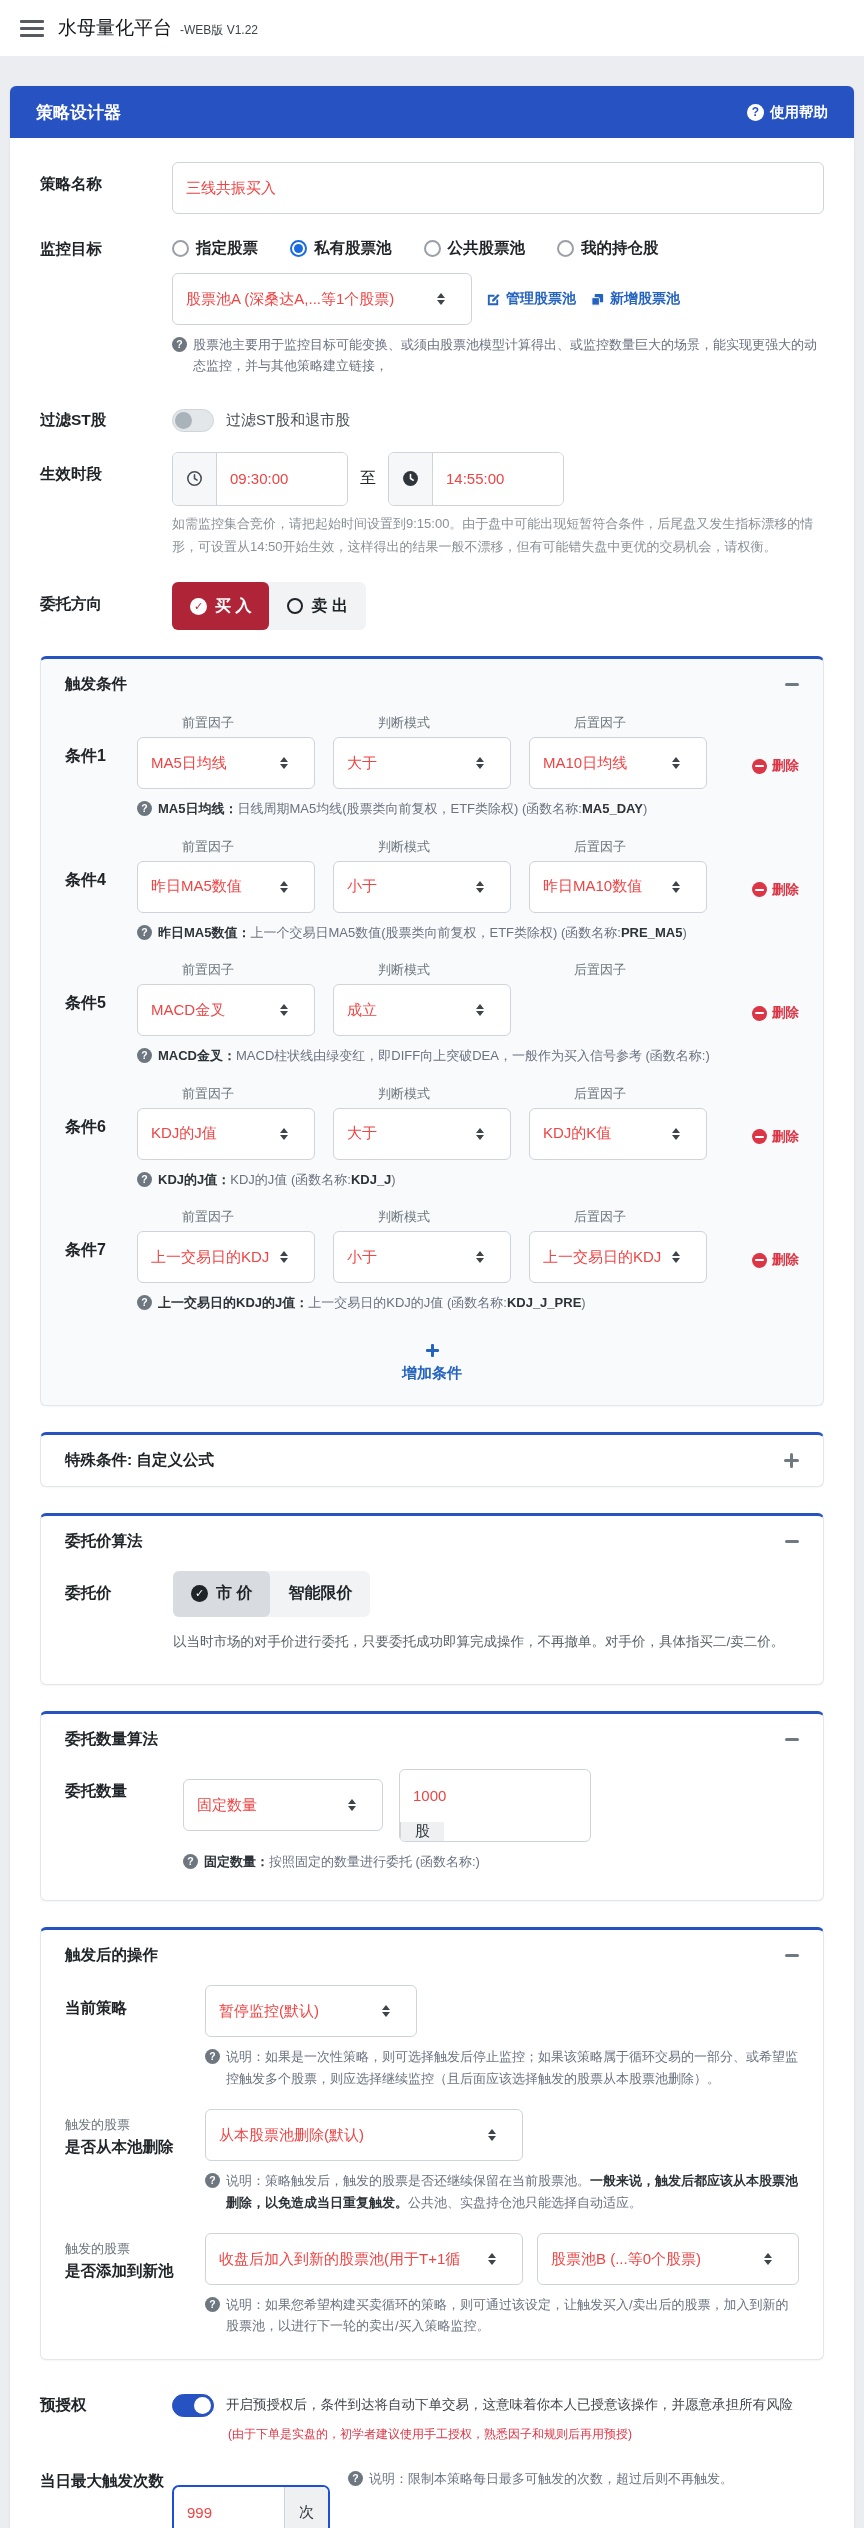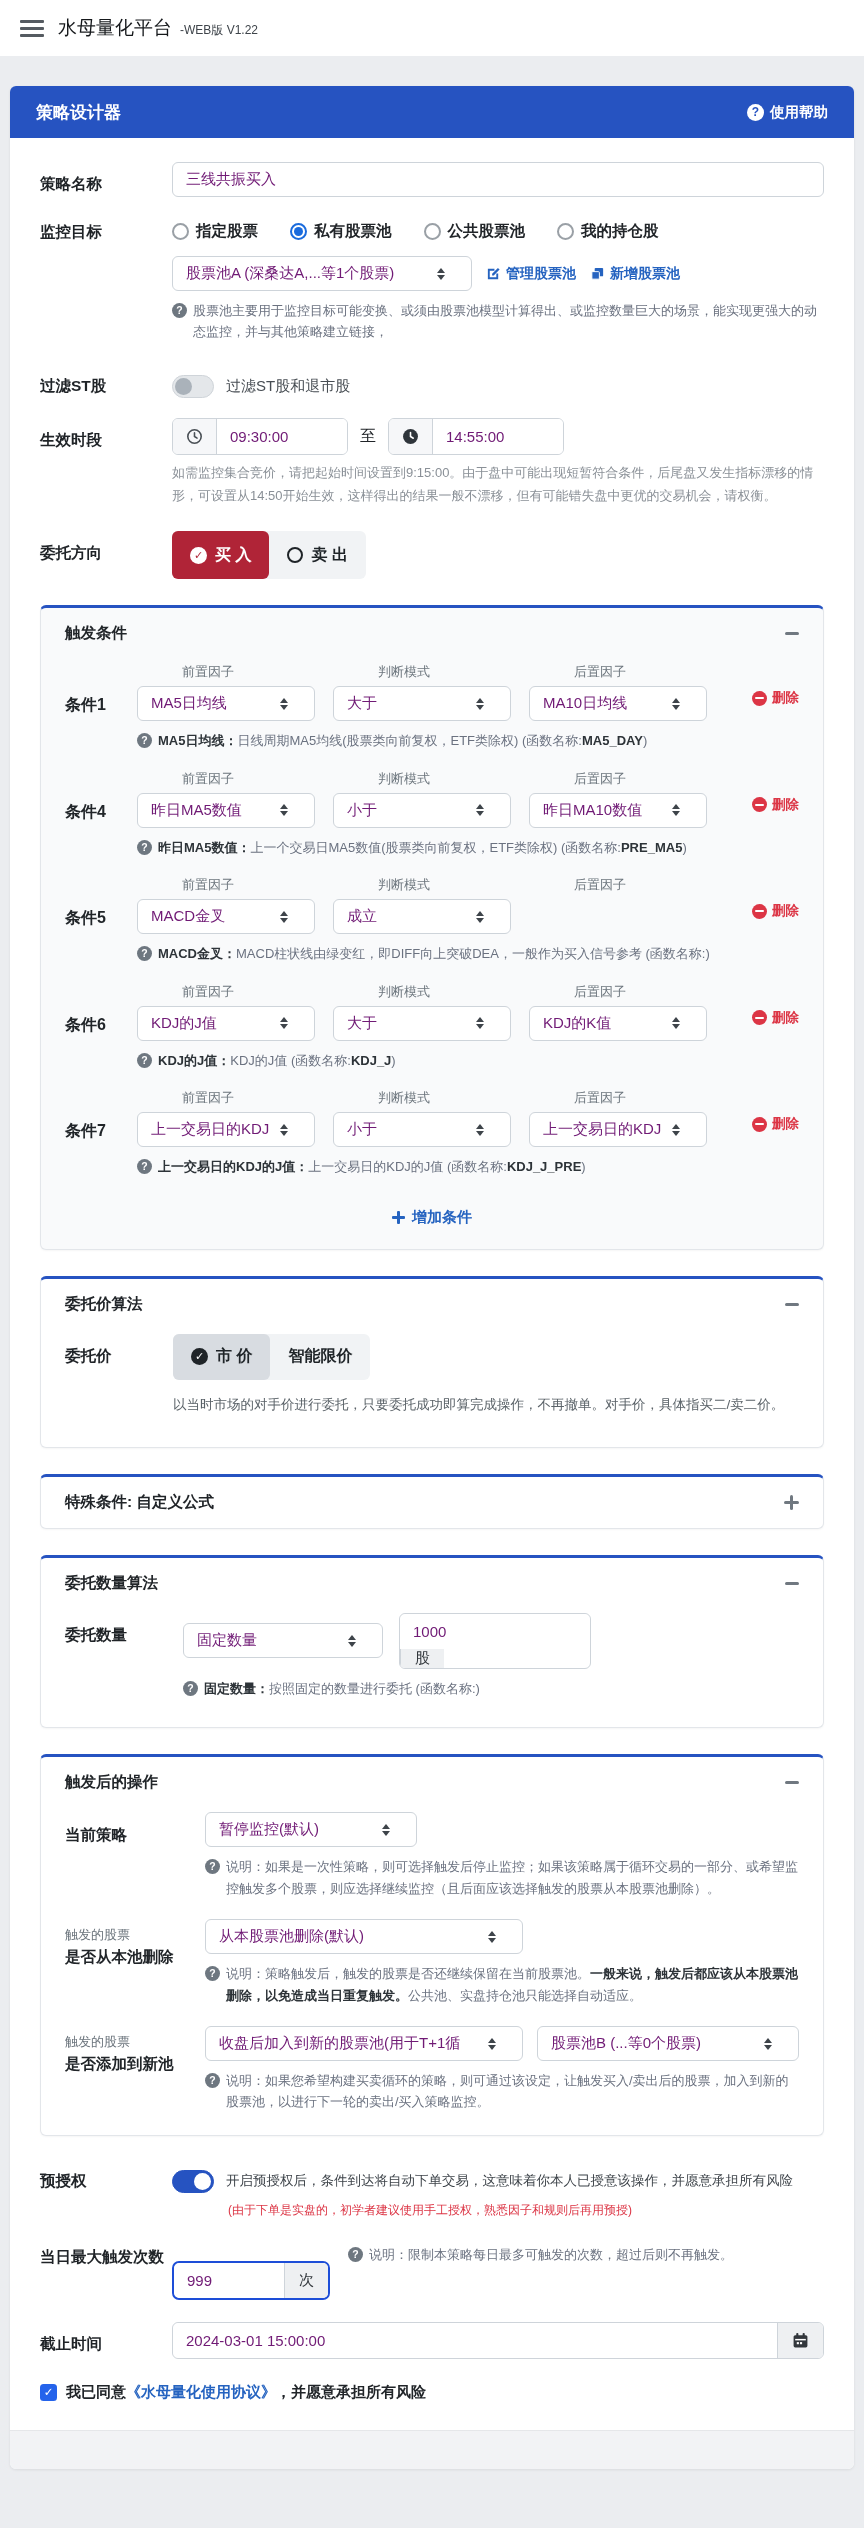--- a/index.html
+++ b/index.html
@@ -21,21 +21,21 @@
              justify-content:space-between; padding:0 26px; color:#fff; font-size:17px; font-weight:bold; }
   .help-link { display:flex; align-items:center; gap:6px; font-size:14.5px; cursor:pointer; }
   .q-white { width:17px; height:17px; border-radius:50%; background:#fff; color:#2653c1; display:inline-flex;
              align-items:center; justify-content:center; font-size:12px; font-weight:bold; }
   .q-white::after { content:"?"; }
   .card-body { padding:24px 30px 6px; }
   
   .row { display:flex; margin-bottom:20px; }
   .row-label { flex:none; width:132px; font-weight:bold; font-size:15.5px; color:#1f2327; padding-top:11px; line-height:1.45; }
   .row-body { flex:1; min-width:0; }
-  .input, .sel { height:35px; border:1px solid #ced4da; border-radius:6px; background:#fff; font-size:15px; color:#701a75; }
+  .input, .sel { height:52px; border:1px solid #ced4da; border-radius:6px; background:#fff; font-size:15px; color:#ef4444; }
   .input { width:100%; padding:0 13px; outline:none; font-family:inherit; }
   .sel { display:flex; align-items:center; justify-content:space-between; padding:0 26px 0 13px; cursor:pointer; gap:6px; }
   .sel-txt { white-space:nowrap; overflow:hidden; min-width:0; }
   .arrows { display:flex; flex-direction:column; gap:2px; flex:none; }
   .arrows .up { width:0; height:0; border-left:4px solid transparent; border-right:4px solid transparent; border-bottom:5px solid #3e444a; }
   .arrows .dn { width:0; height:0; border-left:4px solid transparent; border-right:4px solid transparent; border-top:5px solid #3e444a; }
   .help-line { display:flex; gap:6px; align-items:flex-start; font-size:13px; color:#6b7280; line-height:1.65; margin-top:9px; }
   .help-line b { color:#2d3338; }
   .q-gray { width:15px; height:15px; margin-top:3px; border-radius:50%; background:#6e7780; color:#fff; display:inline-flex;
             align-items:center; justify-content:center; font-size:10.5px; font-weight:bold; flex:none; }
@@ -85,21 +85,21 @@
   
   .cond-row { display:flex; margin-bottom:18px; }
   .cond-name { flex:none; width:72px; font-weight:bold; font-size:16px; padding-top:32px; }
   .cond-main { flex:1; min-width:0; }
   .cond-grid { display:flex; gap:18px; align-items:flex-end; }
   .cond-col { width:178px; flex:none; }
   .mini { font-size:13px; color:#6c757d; margin-bottom:5px;margin-left:45px; }
   .del { margin-left:auto; display:flex; align-items:center; gap:5px; color:#dc3545; font-size:13.5px; font-weight:bold; cursor:pointer; padding-bottom:14px; }
   .del-ic { width:15px; height:15px; border-radius:50%; background:#dc3545; position:relative; flex:none; }
   .del-ic::after { content:""; position:absolute; left:3px; right:3px; top:6.5px; height:2px; background:#fff; border-radius:1px; }
-  .add-cond { display:flex; justify-content:center; align-items:center; gap:7px; color:#2563c0; font-size:15px; font-weight:bold; padding:12px 0 6px; cursor:pointer; }
+  .add-cond { display:flex; justify-content:center; align-items:center; gap:7px; color:#2563c0; font-size:15px; font-weight:bold; padding:12px 0 6px; cursor:pointer;flex-direction:column; }
   .plus-blue { width:13px; height:13px; position:relative; }
   .plus-blue::before { content:""; position:absolute; left:0; right:0; top:5px; height:3px; background:#2563c0; border-radius:1px; }
   .plus-blue::after { content:""; position:absolute; top:0; bottom:0; left:5px; width:3px; background:#2563c0; border-radius:1px; }
   
   .price-seg { display:inline-flex; background:#f1f3f5; border-radius:6px; }
   .price-seg .seg-btn { height:46px; }
   .price-seg .seg-btn.on { background:#d8dce1; }
   .desc-text { font-size:13.5px; color:#5a6268; line-height:1.8; margin-top:13px; }
   
   .qty-line { display:flex; gap:16px; align-items:center; }
@@ -506,46 +506,46 @@
 
         <div class="add-cond">
           <span class="plus-blue"></span>
           <span>增加条件</span>
         </div>
       </div>
     </div>
 
     <div class="panel">
       <div class="panel-hd">
+        <span>特殊条件: 自定义公式</span>
+        <span class="icon-plus"></span>
+      </div>
+    </div>
+
+    <div class="panel">
+      <div class="panel-hd">
         <span>委托价算法</span>
         <span class="icon-minus"></span>
       </div>
       <div class="panel-body">
         <div class="row" style="margin-bottom:14px;">
           <div class="row-label" style="width:108px;">委托价</div>
           <div class="row-body">
             <div class="price-seg">
               <span class="seg-btn on">
                 <span class="chk-circle dark"></span>
                 <span>市 价</span>
               </span>
               <span class="seg-btn">
                 <span>智能限价</span>
               </span>
             </div>
             <div class="desc-text">以当时市场的对手价进行委托，只要委托成功即算完成操作，不再撤单。对手价，具体指买二/卖二价。</div>
           </div>
         </div>
-      </div>
-    </div>
-
-    <div class="panel">
-      <div class="panel-hd">
-        <span>特殊条件: 自定义公式</span>
-        <span class="icon-plus"></span>
       </div>
     </div>
 
     <div class="panel">
       <div class="panel-hd">
         <span>委托数量算法</span>
         <span class="icon-minus"></span>
       </div>
       <div class="panel-body">
         <div class="row" style="margin-bottom:12px;">

